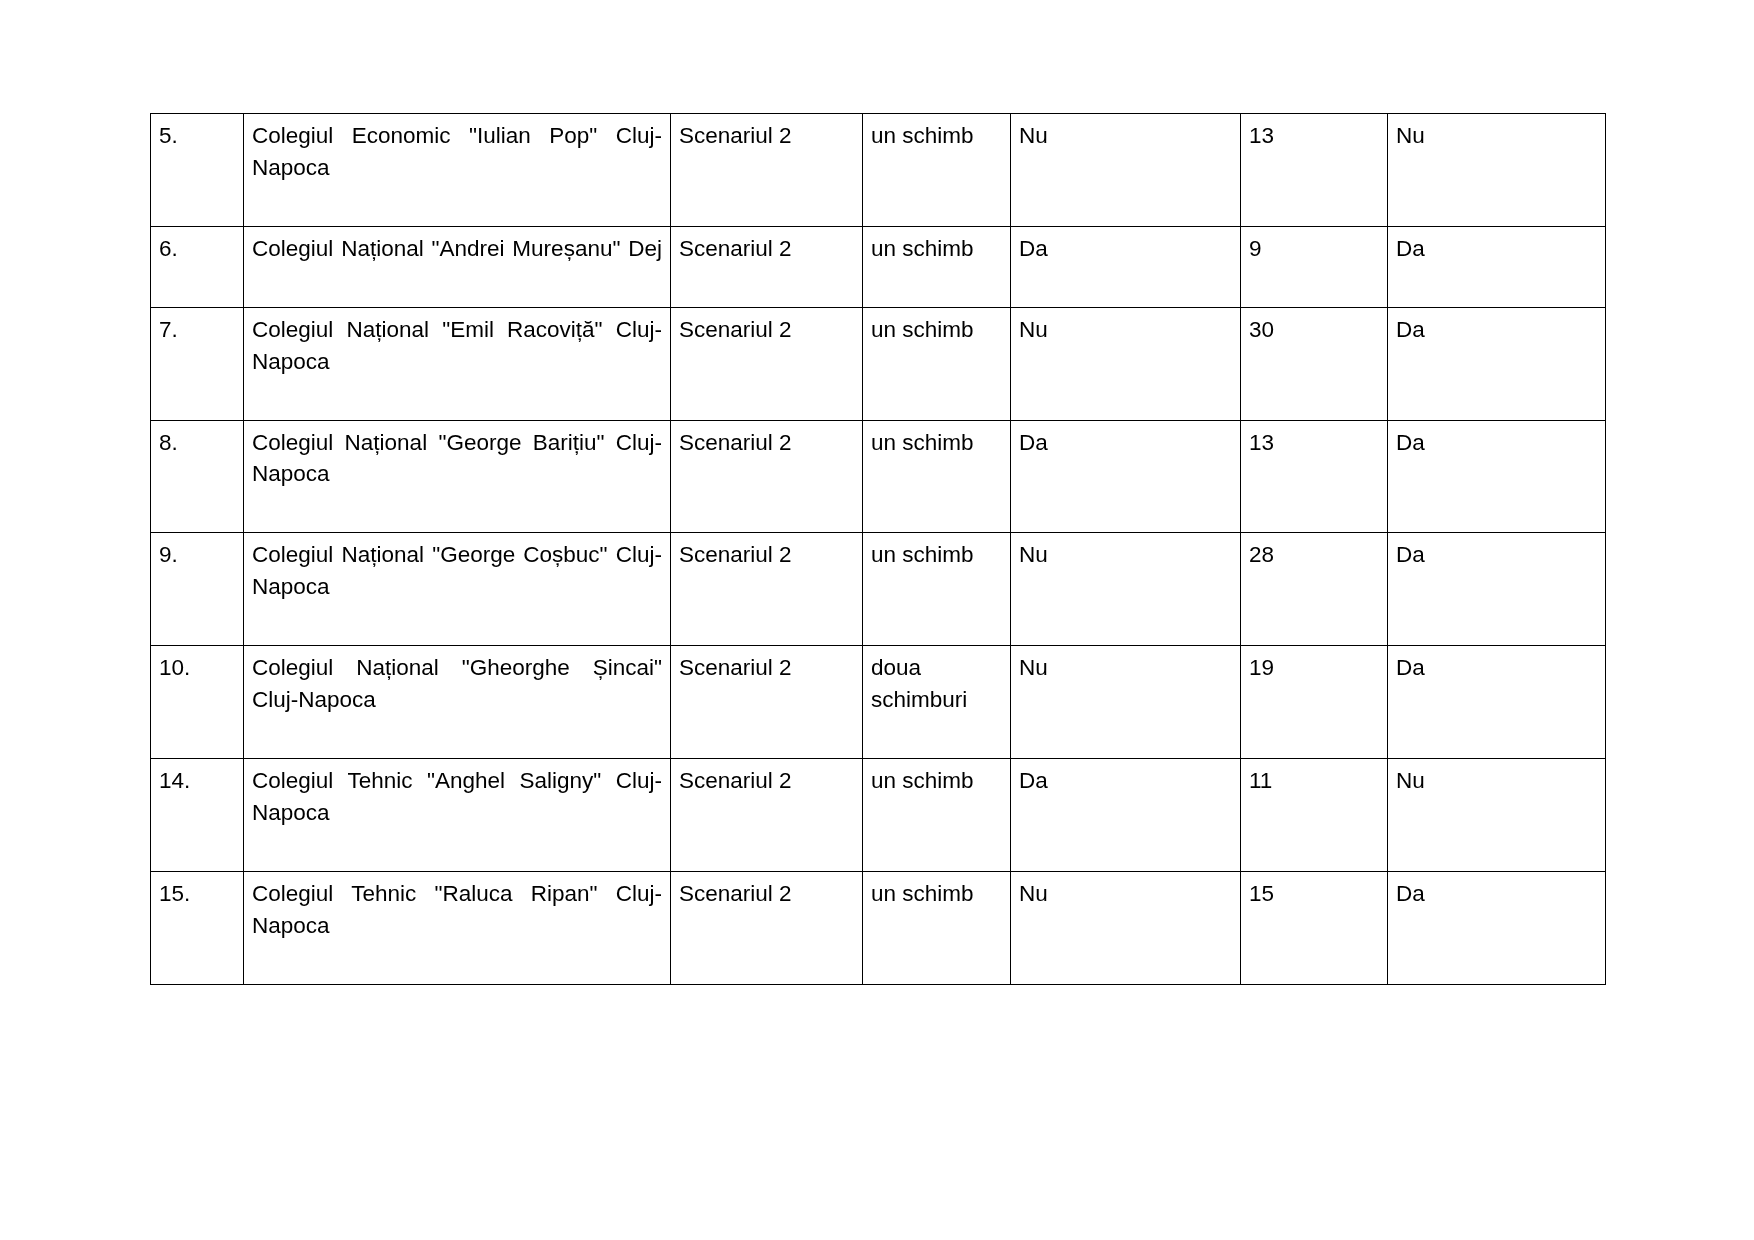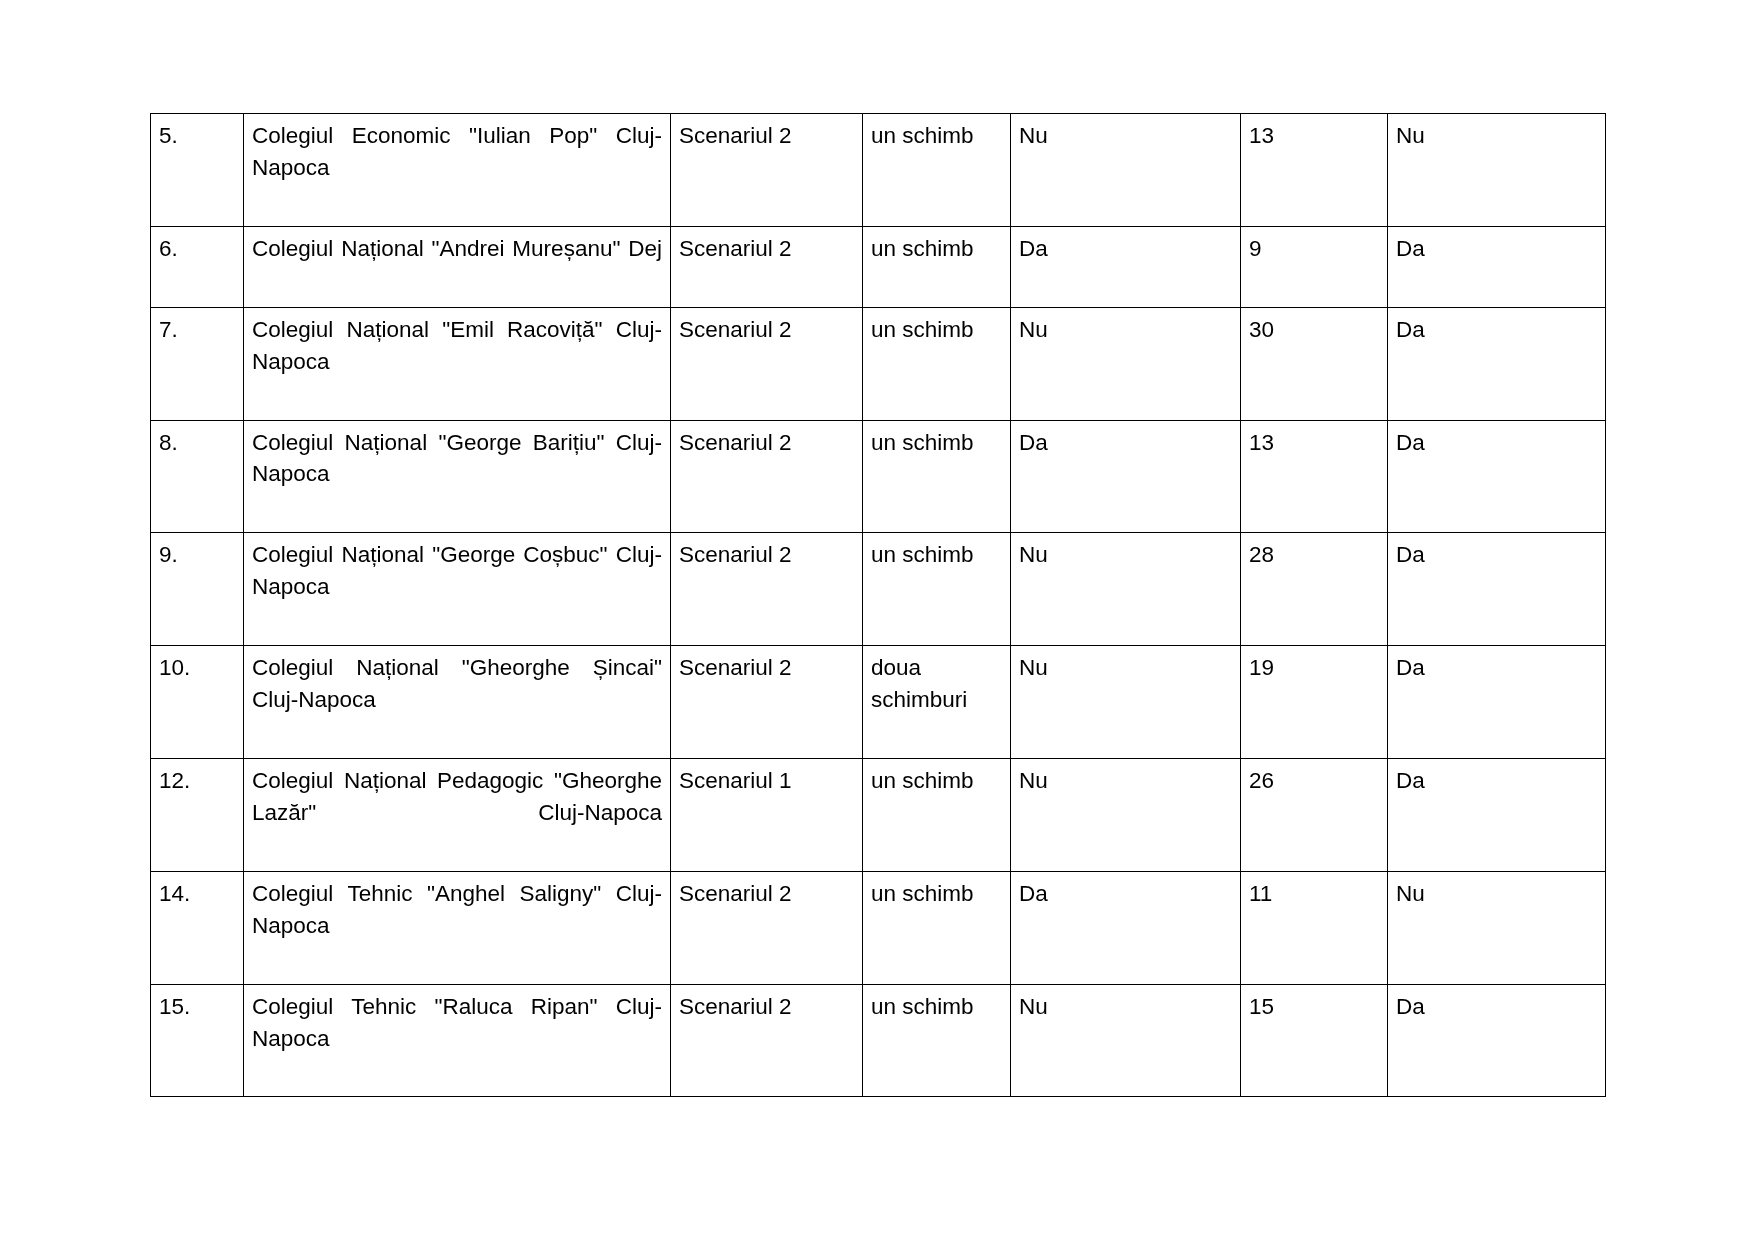--- a/index.html
+++ b/index.html
@@ -161,31 +161,20 @@
           <td class="cell-name">
             <span class="nm">Colegiul Național "Gheorghe Șincai" Cluj-Napoca</span>
           </td>
           <td class="cell-scenario">Scenariul 2</td>
           <td class="cell-shift">doua schimburi</td>
           <td class="cell-q1">Nu</td>
           <td class="cell-count">19</td>
           <td class="cell-q2">Da</td>
         </tr>
         <tr class="row">
-          <td class="cell-index">12.</td>
-          <td class="cell-name">
-            <span class="nm">Colegiul Național Pedagogic "Gheorghe Lazăr" Cluj-Napoca</span>
-          </td>
-          <td class="cell-scenario">Scenariul 1</td>
-          <td class="cell-shift">un schimb</td>
-          <td class="cell-q1">Nu</td>
-          <td class="cell-count">26</td>
-          <td class="cell-q2">Da</td>
-        </tr>
-        <tr class="row">
           <td class="cell-index">14.</td>
           <td class="cell-name">
             <span class="nm">Colegiul Tehnic "Anghel Saligny" Cluj-Napoca</span>
           </td>
           <td class="cell-scenario">Scenariul 2</td>
           <td class="cell-shift">un schimb</td>
           <td class="cell-q1">Da</td>
           <td class="cell-count">11</td>
           <td class="cell-q2">Nu</td>
         </tr>

